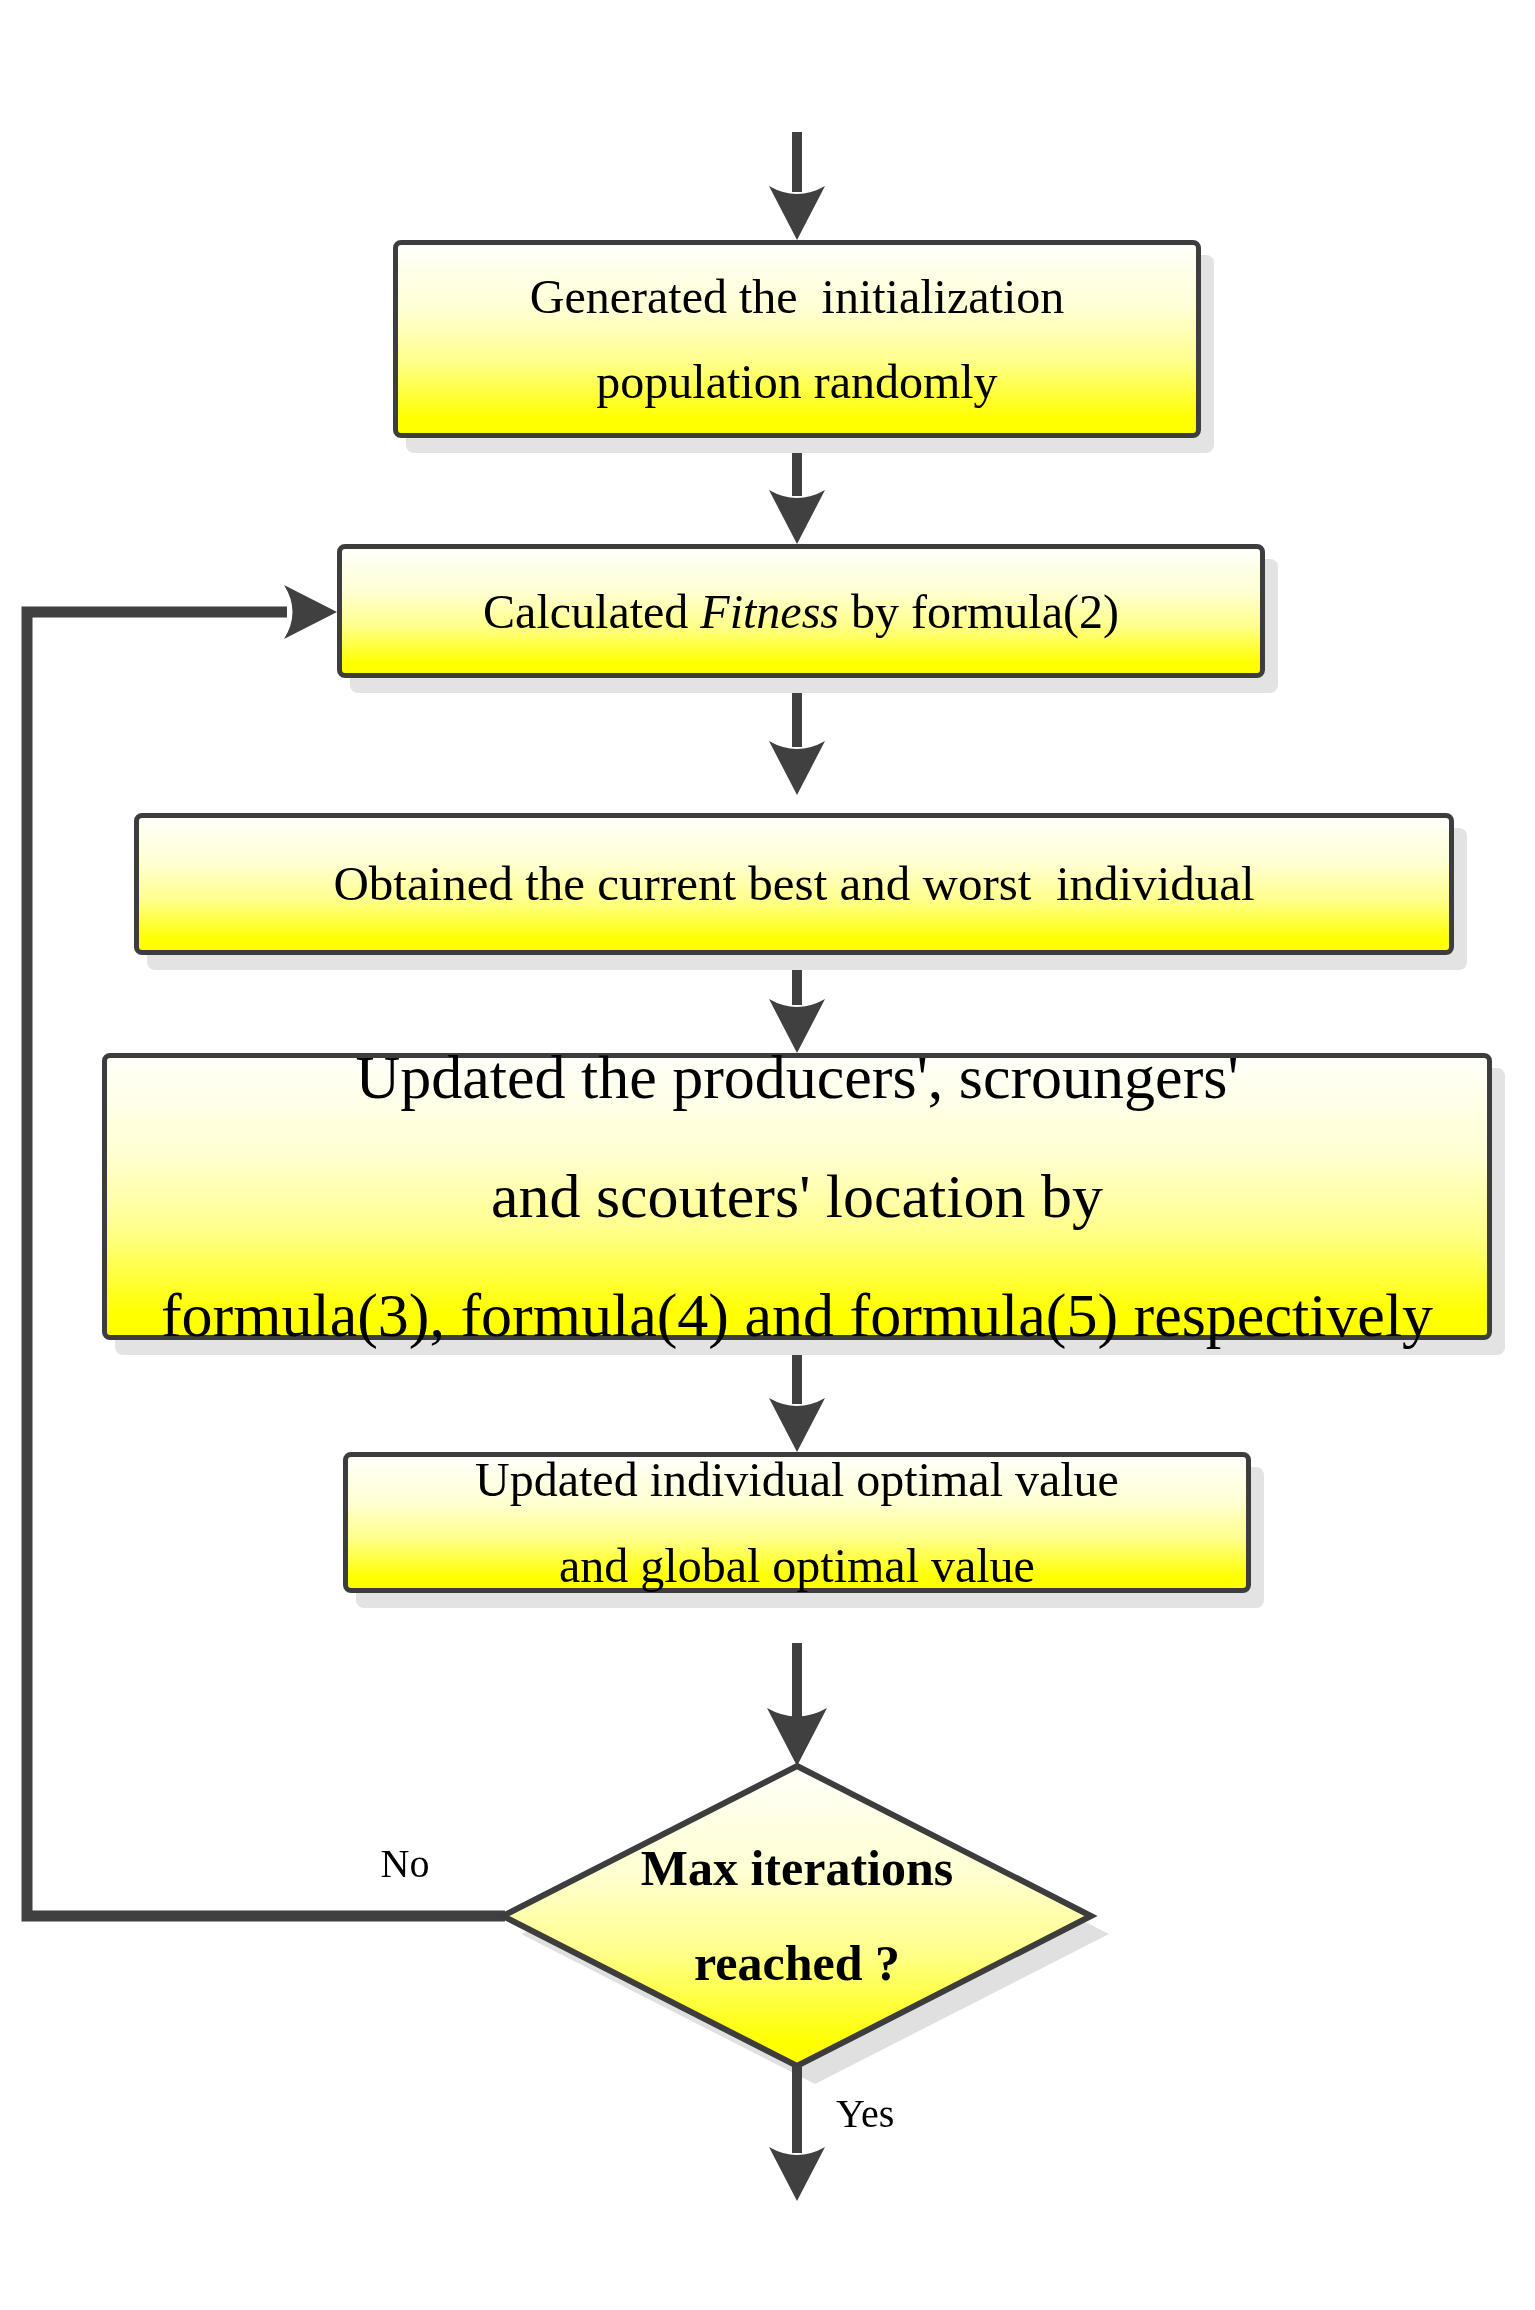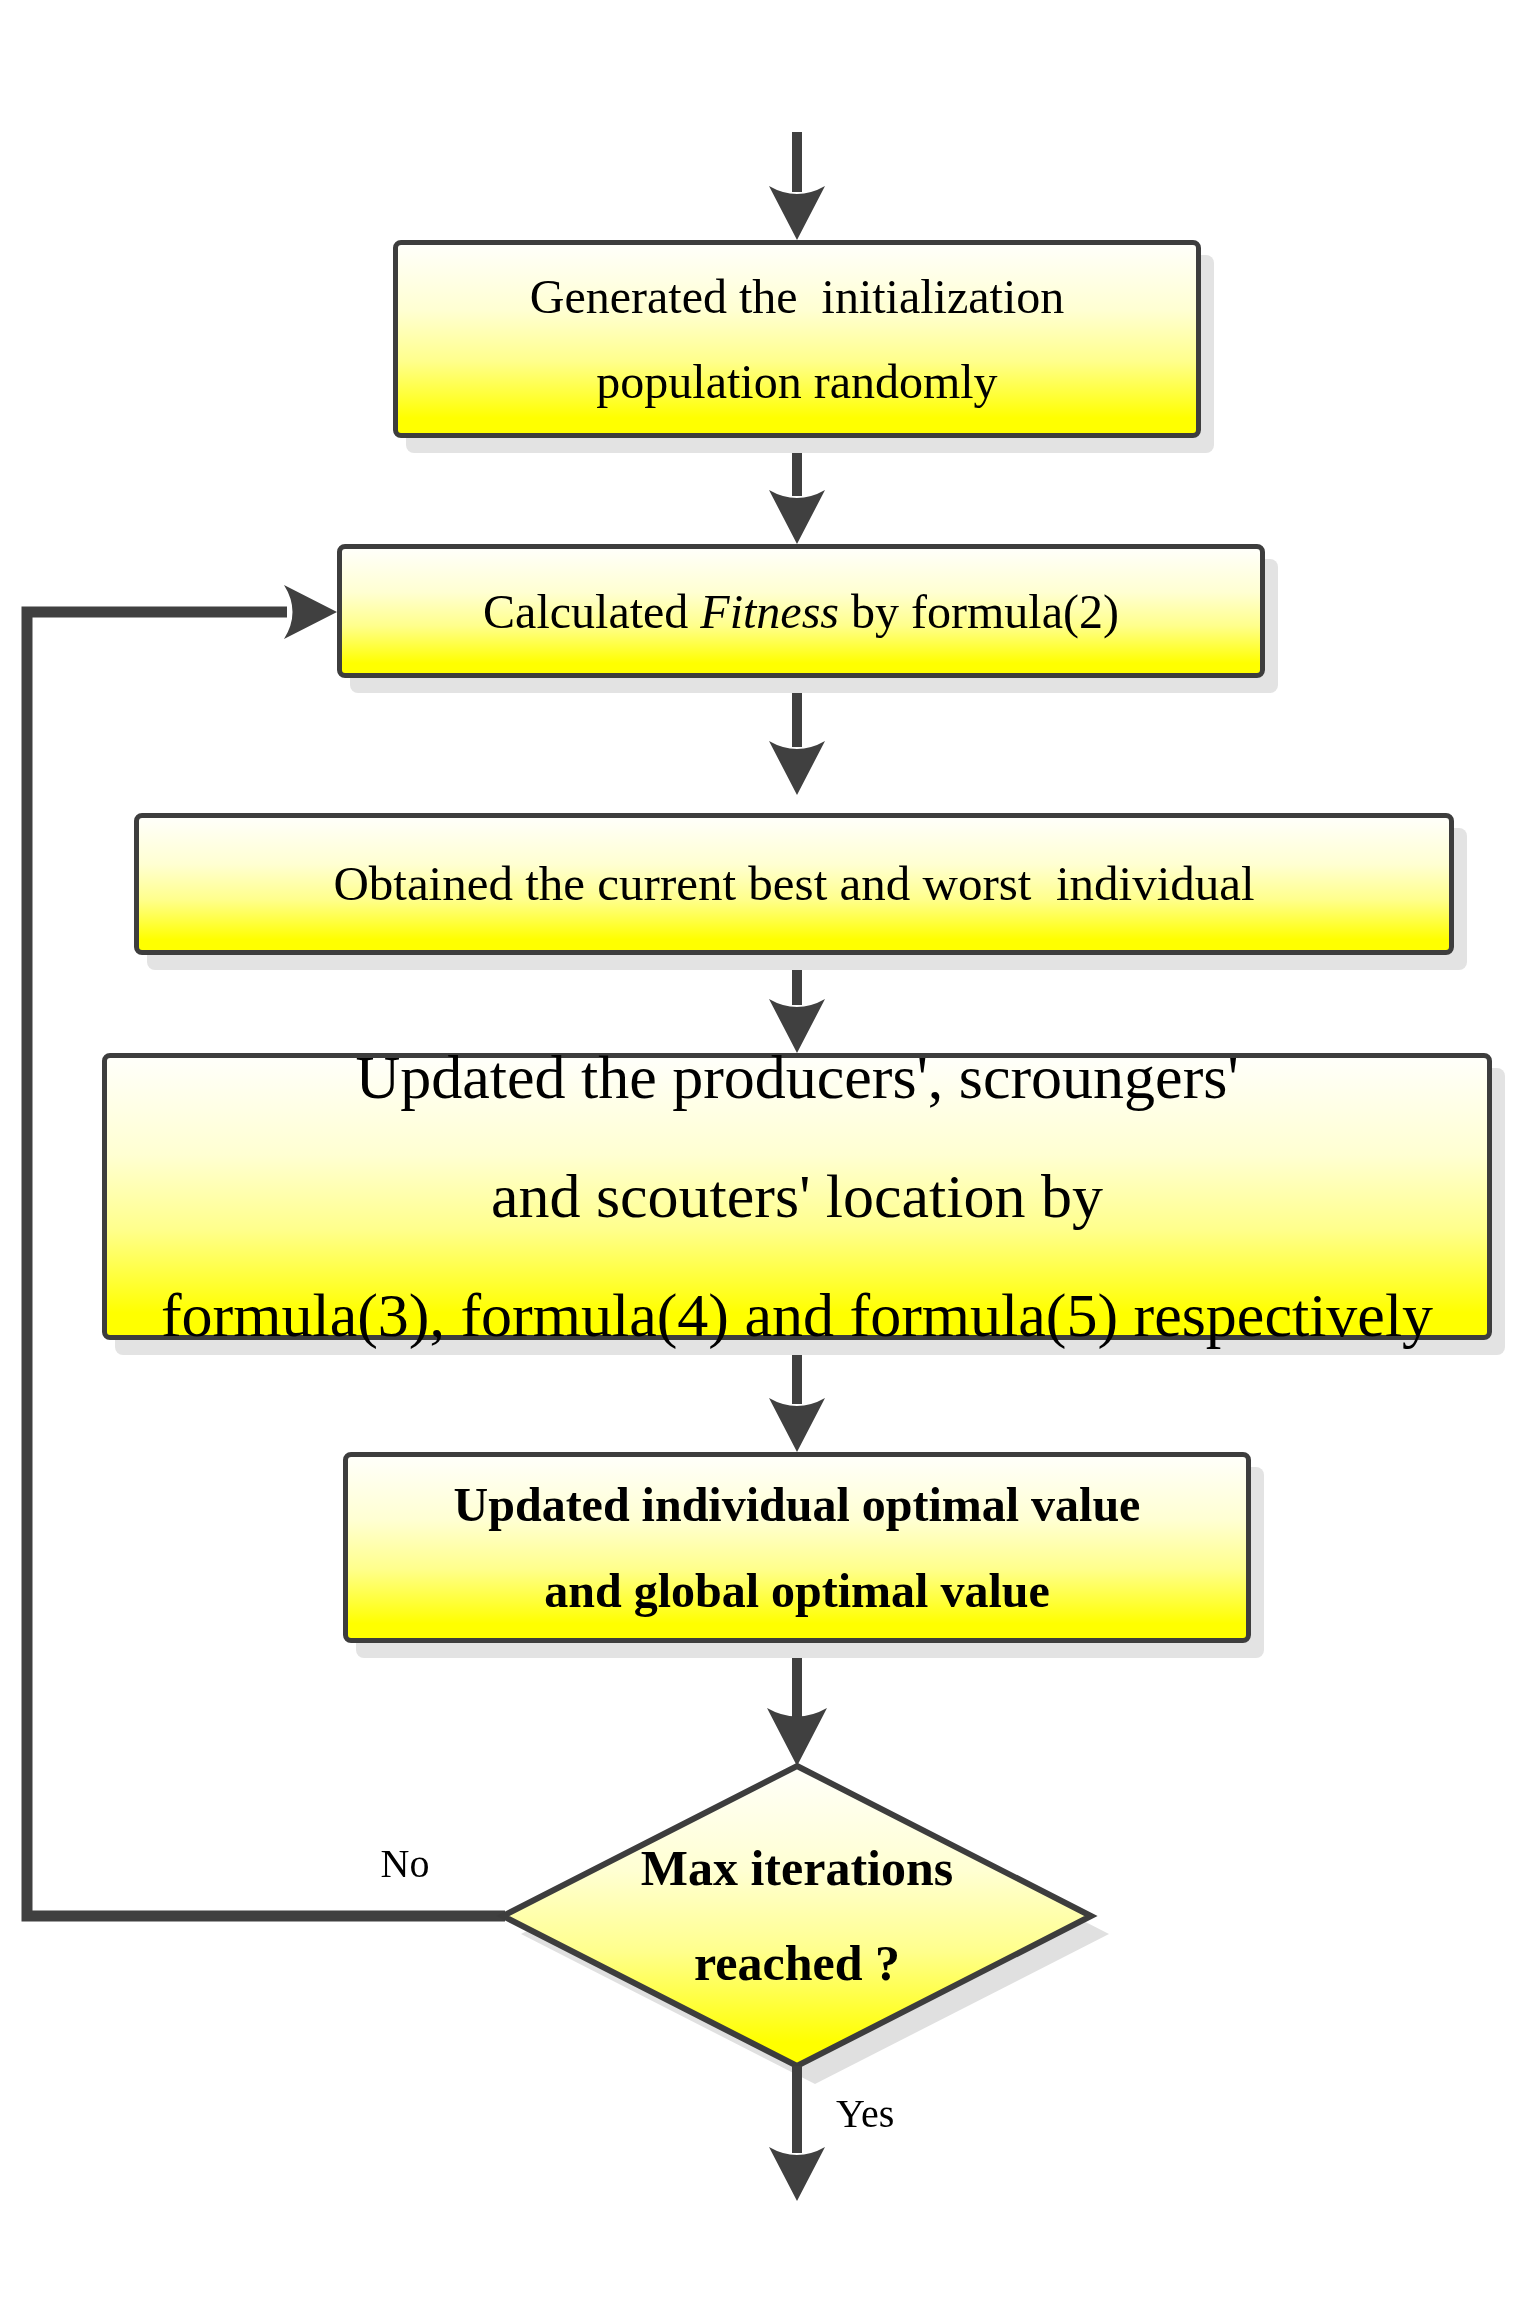--- a/index.html
+++ b/index.html
@@ -99,21 +99,21 @@
   <div class="shape process" id="node-best-worst" style="left:134px;top:795px;width:1320px;height:142px;margin-top:18px;">
     <span class="label-text">Obtained the current best and worst  individual</span>
   </div>
 
   <div class="shape process" id="node-update-locations" style="left:102px;top:1053px;width:1390px;height:287px;">
     <span class="label-text">Updated the producers', scroungers'
 and scouters' location by
 formula(3), formula(4) and formula(5) respectively</span>
   </div>
 
-  <div class="shape process" id="node-update-optimal" style="left:343px;top:1452px;width:908px;height:191px;font-weight:bold;">
+  <div class="shape process" id="node-update-optimal" style="left:343px;top:1452px;width:908px;height:141px;">
     <span class="label-text">Updated individual optimal value
 and global optimal value</span>
   </div>
 
   <div id="diamond-text">
     <span class="label-text">Max iterations
 reached ?</span>
   </div>
 
   <div class="floating-label" style="left:330px;top:1844px;width:150px;">No</div>

